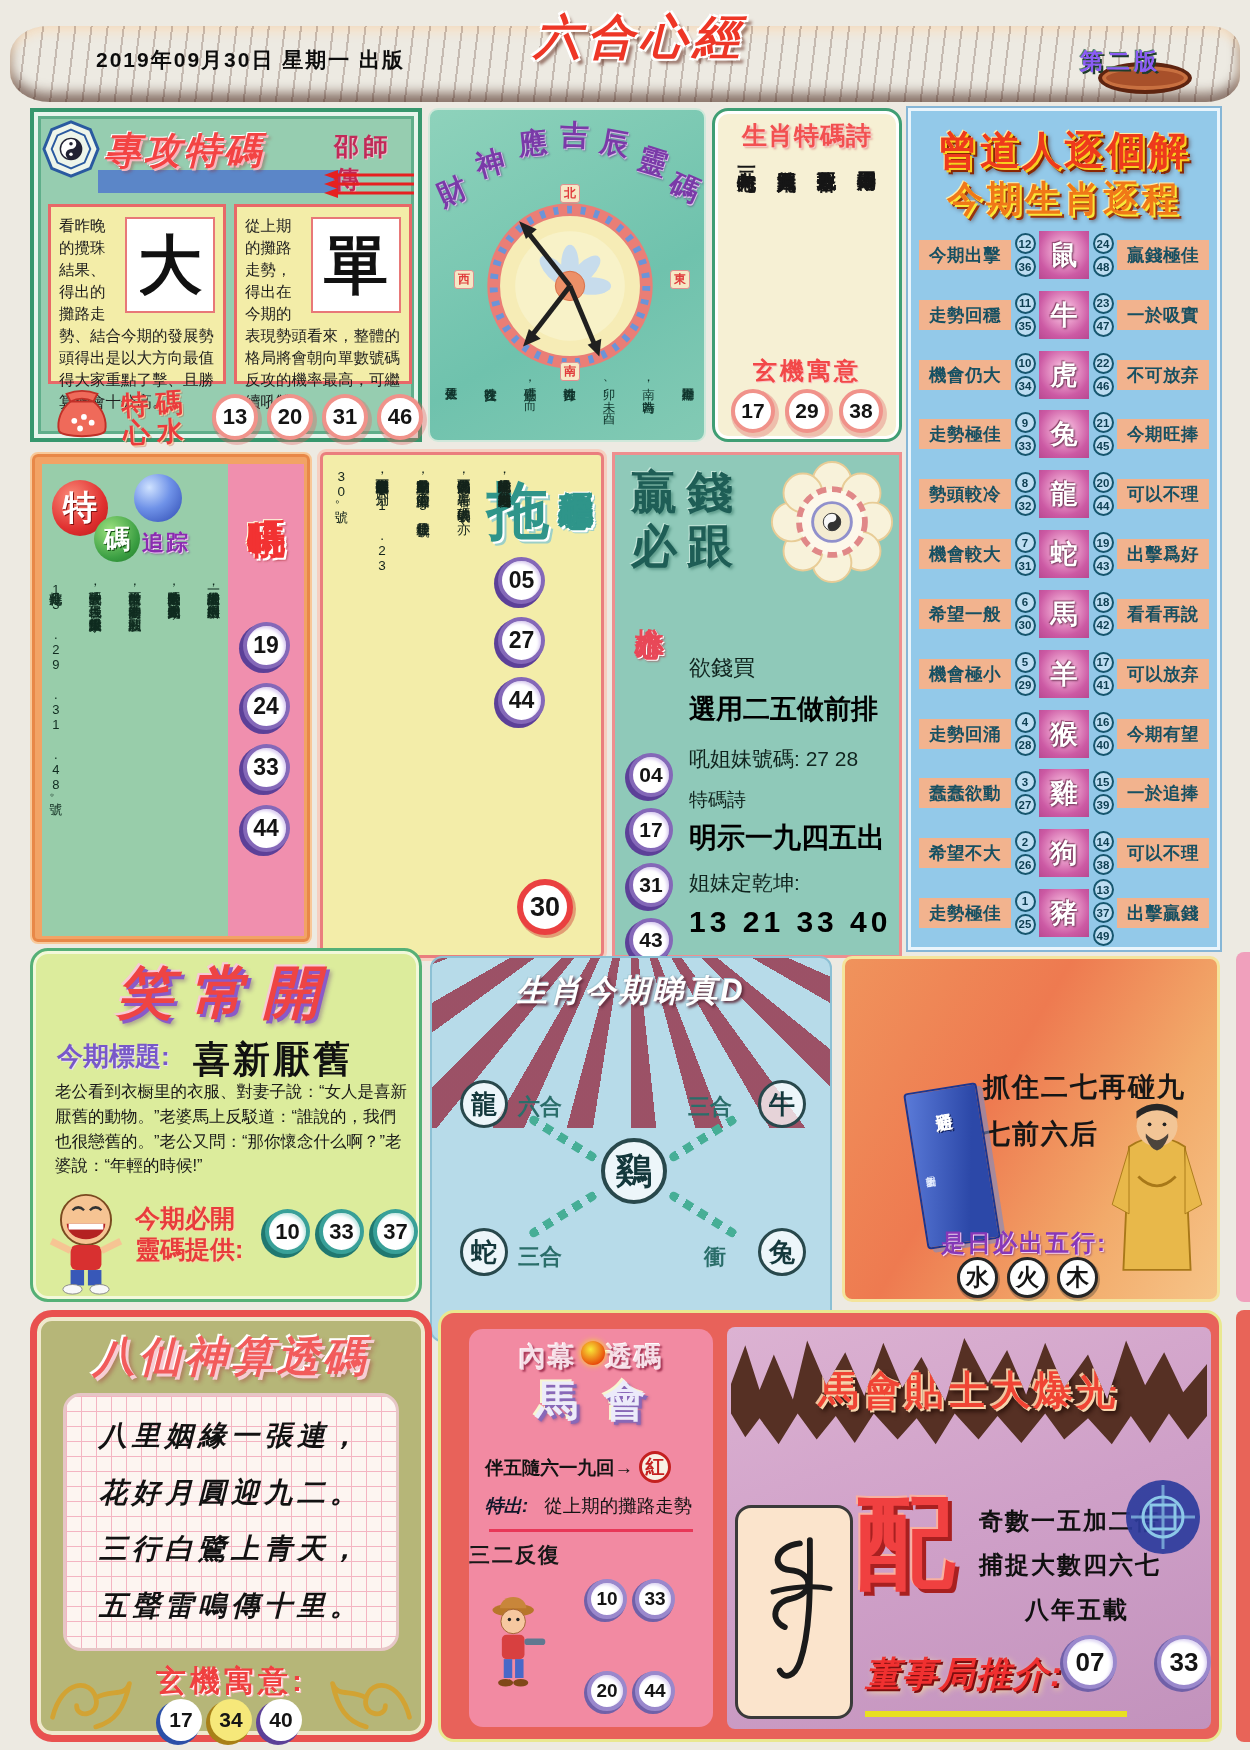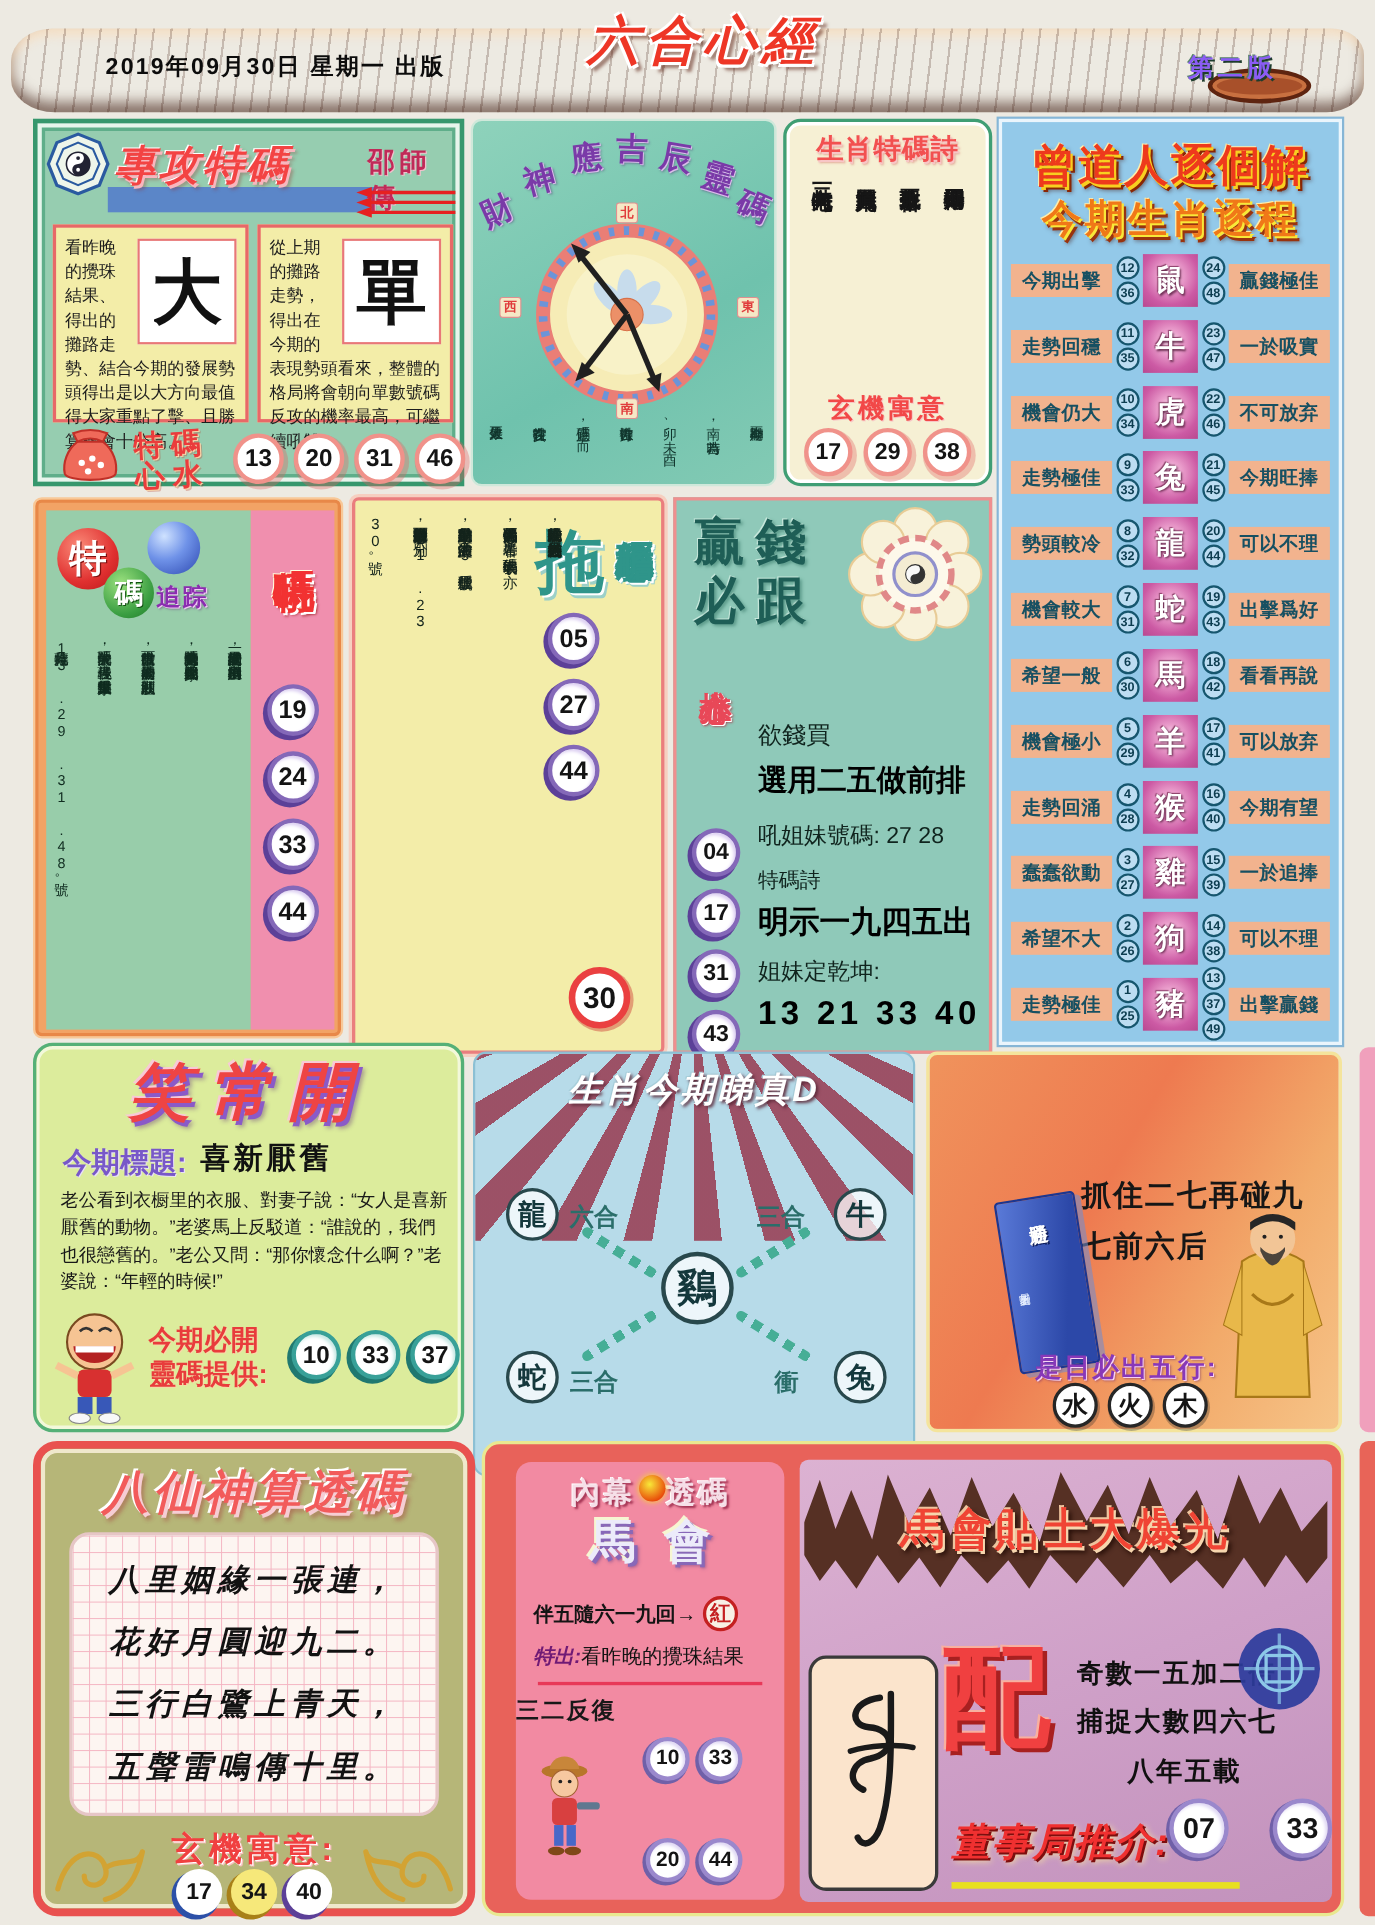--- a/index.html
+++ b/index.html
@@ -147,21 +147,21 @@
   .pW-l6{font-size:21px;margin-bottom:8px;}
   .pW-l7{font-size:30px;font-weight:bold;color:#000;letter-spacing:4px;}
 
   
   .pJ{left:30px;top:948px;width:392px;height:354px;background:#dcec9c;border:3px solid #55b077;
       border-radius:18px;box-shadow:inset 0 0 0 3px #f2f8da;}
   .pJ-title{left:0;right:0;top:4px;text-align:center;font-size:57px;font-weight:bold;font-style:italic;color:#ee4444;
       letter-spacing:16px;font-family:"DejaVu Serif",serif;
       text-shadow:3px 3px 0 #8a5ac8,-2px -2px 0 #f8cad6,5px 5px 4px rgba(90,40,120,.4);}
   .pJ-lab{left:24px;top:88px;font-size:26px;font-weight:bold;color:#7858c8;text-shadow:1px 1px 0 #e8e0f8;}
-  .pJ-topic{left:149px;top:84px;font-size:27px;font-weight:bold;color:#111;letter-spacing:3px;}
+  .pJ-topic{left:160px;top:84px;font-size:37px;font-weight:bold;color:#111;letter-spacing:3px;}
   .pJ-body{left:22px;top:128px;width:352px;font-size:16.5px;line-height:1.5;color:#181818;}
   .pJ-f1{left:102px;top:252px;font-size:25px;font-weight:bold;color:#e83c3c;line-height:1.25;
       text-shadow:1px 1px 0 #f8d8a8;}
   .pJ-balls{left:232px;top:258px;display:flex;gap:9px;}
   .pJ-balls .ball{width:45px;height:45px;font-size:22px;}
 
   
   .pS{left:430px;top:956px;width:402px;height:386px;background:#b7dbe9;border:2px solid #8cc0d4;
       border-radius:12px;overflow:hidden;}
   .pS-rays{position:absolute;left:0;right:0;top:0;height:170px;
@@ -219,21 +219,21 @@
       text-shadow:2px 2px 2px #a03050,-1px -1px 0 #fff;}
   .pN-sun{position:absolute;left:112px;top:12px;width:24px;height:24px;border-radius:50%;
       background:radial-gradient(circle at 40% 35%,#f8e838,#e84808 75%);box-shadow:0 0 6px #f8e020;}
   .pN-t3{left:0;right:0;top:44px;text-align:center;font-size:42px;font-weight:bold;color:#ecebfa;letter-spacing:26px;
       text-indent:26px;font-family:"DejaVu Serif",serif;
       text-shadow:3px 3px 0 #8868b8,-2px -2px 0 #f6f6d2,4px 4px 3px rgba(80,50,130,.5);}
   .pN-l1{left:16px;top:122px;font-size:18.5px;font-weight:bold;color:#141414;display:flex;align-items:center;gap:6px;}
   .circ-red{width:32px;height:32px;border:3px solid #c42020;border-radius:50%;background:#f8f0e4;color:#c42020;
       font-size:19px;font-weight:bold;display:flex;align-items:center;justify-content:center;box-sizing:border-box;}
   .pN-l2{left:16px;top:164px;font-size:18.5px;color:#141414;}
-  .pN-l2 b{color:#701a75;font-style:italic;margin-right:0;}
+  .pN-l2 b{color:#0f172a;font-style:italic;margin-right:16px;}
   .pN-div{left:20px;top:200px;width:204px;height:3px;background:#e83858;}
   .pN-l3{left:0;right:0;top:212px;text-align:left;font-size:21px;font-weight:bold;color:#181818;letter-spacing:2px;}
   .pN-ballsA{left:118px;top:250px;display:flex;gap:8px;}
   .pN-ballsB{left:118px;top:342px;display:flex;gap:8px;}
   .pN .ball{width:40px;height:40px;font-size:19px;}
 
   .pM{left:286px;top:14px;width:484px;height:402px;border-radius:8px;
       background:linear-gradient(160deg,#dcb2d2,#cfa0c8 50%,#c292bc);}
   .pM-banner{position:absolute;left:4px;top:4px;width:476px;height:118px;background:#563024;
       display:flex;align-items:center;justify-content:center;
@@ -811,21 +811,21 @@
       <div class="abs pN-t1">
         <span>內幕</span>&nbsp;&nbsp;&nbsp;<span>透碼</span>
       </div>
       <div class="pN-sun"></div>
       <div class="abs pN-t3">馬會</div>
       <div class="abs pN-l1">
         <span>伴五隨六一九回→</span>
         <span class="circ-red">紅</span>
       </div>
       <div class="abs pN-l2">
-        <b>特出:</b><span>看昨晚的攪珠結果</span>
+        <b>特出:</b><span>從上期的攤路走勢</span>
       </div>
       <div class="abs pN-div"></div>
       <div class="abs pN-l3">三二反復</div>
       <div class="abs pN-ballsA">
 
       <span class="ball b-lav">10</span>
           <span class="ball b-lav">33</span>
         </div>
       <svg class="abs" style="left:14px;top:264px" width="66" height="104" viewBox="0 0 70 110">
         <ellipse cx="32" cy="18" rx="22" ry="7" fill="#b8762a"></ellipse>

